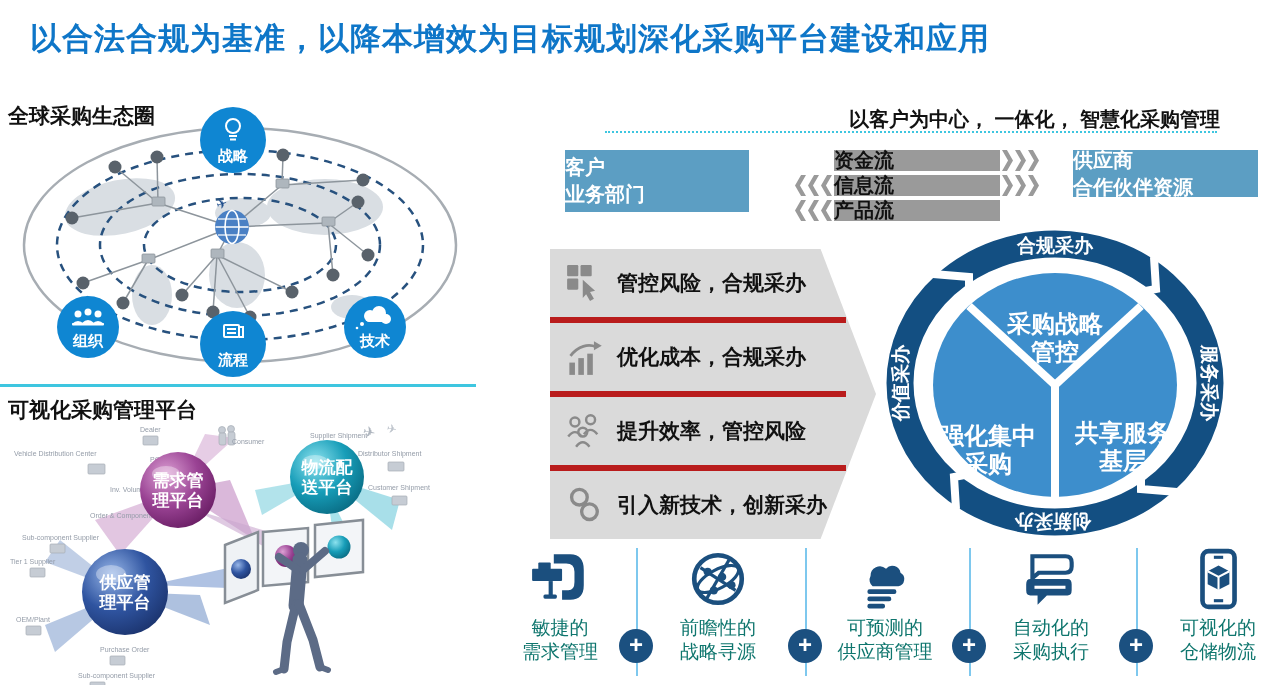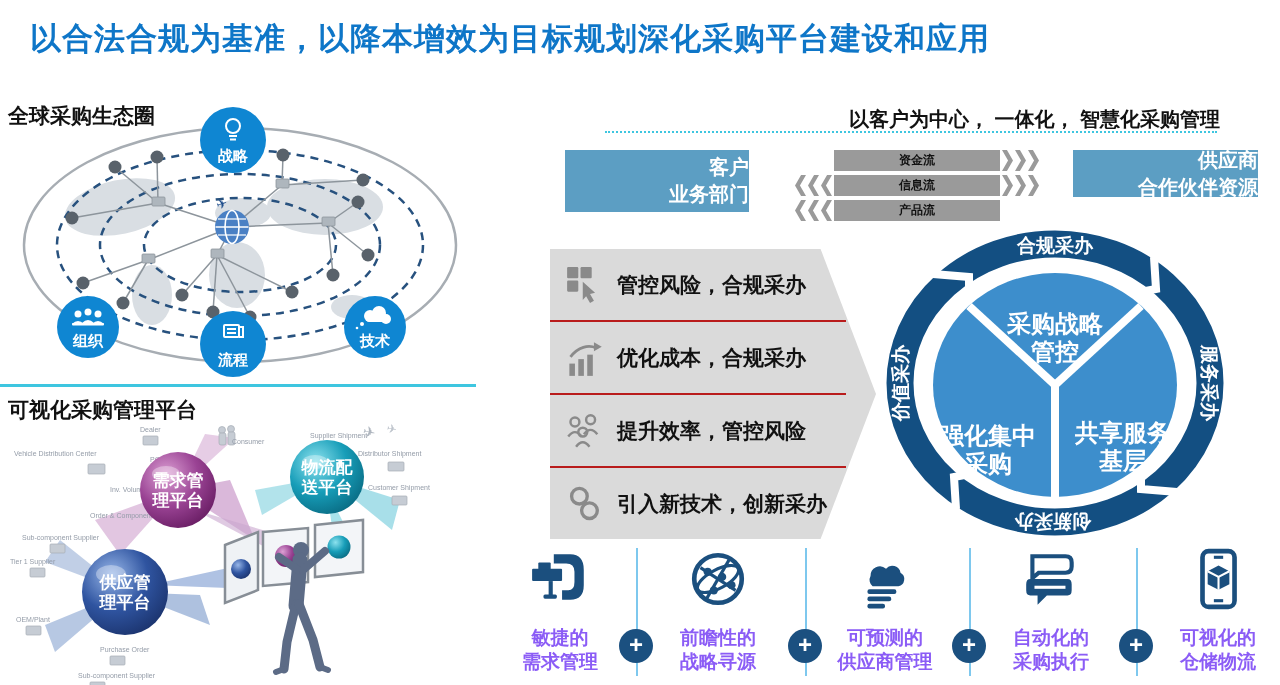--- a/index.html
+++ b/index.html
@@ -13,48 +13,48 @@
   
   .sec-head{font-size:21px;font-weight:700;color:#111;}
 
   .divider{left:0;top:384px;width:476px;height:3px;background:#3EC6E0;}
 
   
   .rt-head{left:620px;top:106px;width:600px;text-align:right;font-size:20px;font-weight:800;color:#111;}
   .rt-underline{left:605px;top:131px;width:612px;border-top:2px dotted #3EC6E0;height:0;}
 
   
-  .bluebox{background:#5C9EC3;color:#fff;font-weight:800;font-size:20px;text-align:right;
+  .bluebox{background:#5C9EC3;color:#fff;font-weight:800;font-size:20px;text-align:left;
            display:flex;flex-direction:column;justify-content:center;line-height:1.35;}
   .box-cust{left:565px;top:150px;width:184px;height:62px;}
   .box-supp{left:1073px;top:150px;width:185px;height:47px;}
 
   
   .flows{left:793px;top:150px;width:248px;display:flex;flex-direction:column;gap:4px;}
   .flow-row{display:flex;align-items:center;height:21px;}
   .chevs{display:flex;align-items:center;}
   .chev{display:inline-block;width:11px;height:21px;background:#9A9A9A;margin-right:2px;
         clip-path:polygon(0 0,45% 0,100% 50%,45% 100%,0 100%,55% 50%);}
   .chevs.left .chev{transform:scaleX(-1);margin-right:0;margin-left:2px;}
-  .flow-bar{flex:1;height:21px;background:#9A9A9A;color:#111;font-weight:800;font-size:12px;
-            text-align:center;line-height:21px;margin:0 2px;}
+  .flow-bar{flex:1;height:21px;background:#9A9A9A;color:#111;font-weight:800;font-size:20px;
+            text-align:left;line-height:21px;margin:0 2px;}
   .chevs.hidden{visibility:hidden;}
 
   
   .pentagon{left:550px;top:249px;width:326px;height:290px;background:#DADADA;
             clip-path:polygon(0 0,83% 0,100% 50%,83% 100%,0 100%);
             display:flex;flex-direction:column;padding:0;}
   .pent-row{flex:1;display:flex;align-items:center;gap:13px;padding-left:16px;width:86%;}
-  .pent-row.bordered{border-bottom:2px solid #b91c1c;}
+  .pent-row.bordered{border-bottom:6px solid #b91c1c;}
   .pent-text{font-size:21px;font-weight:800;color:#111;white-space:nowrap;}
   .pent-ic{width:38px;height:38px;flex:0 0 38px;}
 
   
   .b-item{width:150px;text-align:center;}
-  .b-label{font-size:19px;font-weight:700;color:#8b5cf6;line-height:1.25;margin-top:12px;}
+  .b-label{font-size:19px;font-weight:400;color:#0f766e;line-height:1.25;margin-top:2px;}
   .b-sep{width:2px;background:#7EC8EE;top:548px;height:128px;}
   .b-plus{width:34px;height:34px;border-radius:50%;background:#1B5080;color:#fff;
           font-size:24px;font-weight:800;text-align:center;line-height:32px;top:629px;}
 
   svg text{font-family:"Liberation Sans","DejaVu Sans",sans-serif;}
 </style>
 </head>
 <body>
 
 <div class="slide">

